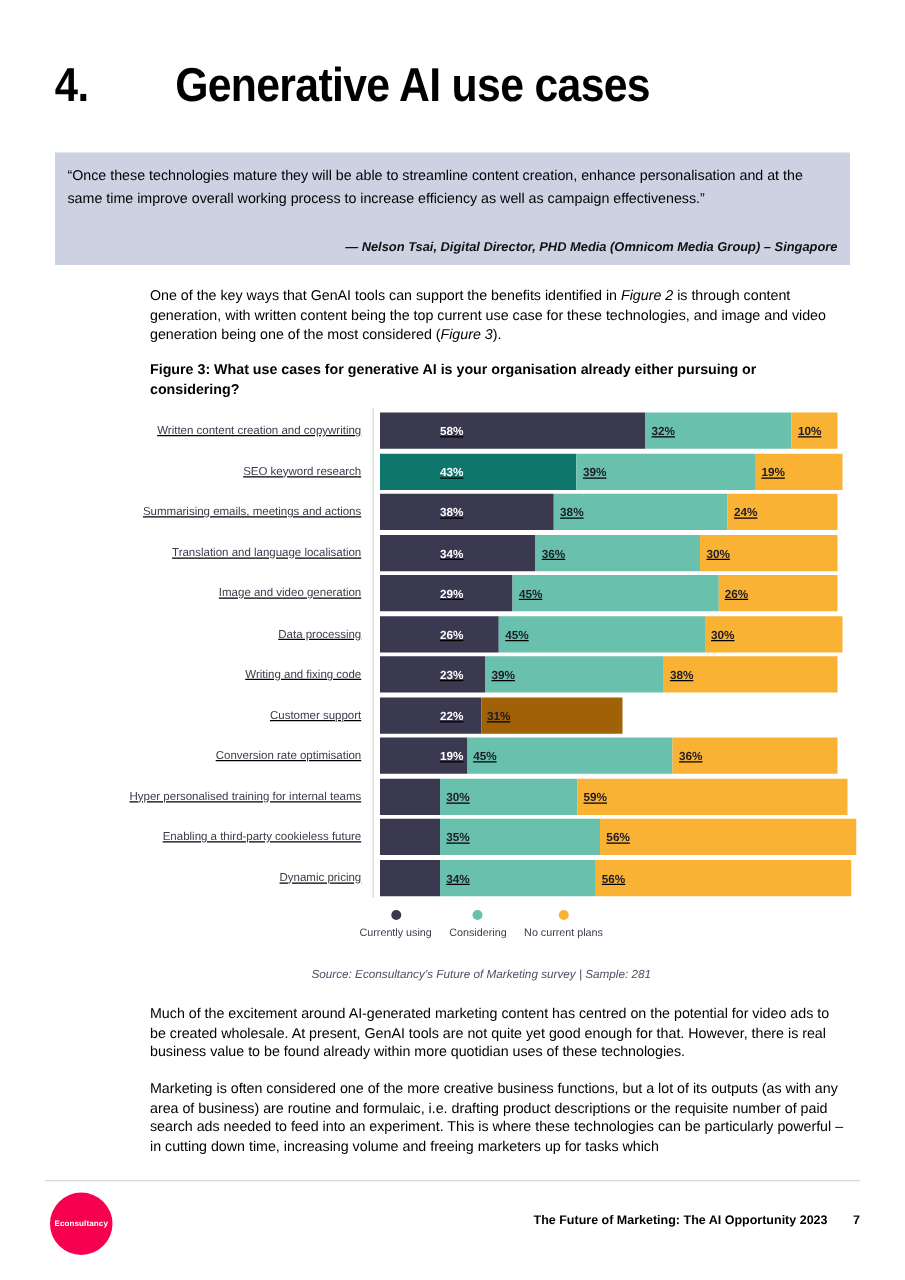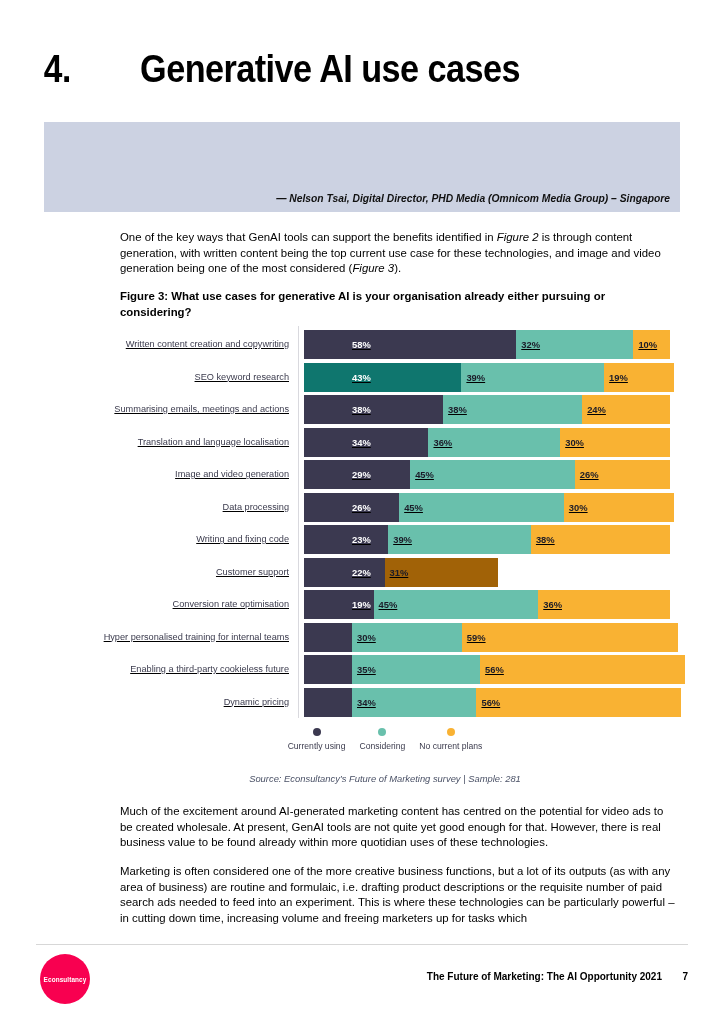--- a/index.html
+++ b/index.html
@@ -243,20 +243,21 @@
 <body>
 
 <div class="page">
 
   <div class="title-row">
     <span class="title-num">4.</span>
     <span class="title-text">Generative AI use cases</span>
   </div>
 
   <div class="quote-box">
+    <div class="quote-text">“Once these technologies mature they will be able to streamline content creation, enhance personalisation and at the same time improve overall working process to increase efficiency as well as campaign effectiveness.”</div>
     <div class="quote-attr">— Nelson Tsai, Digital Director, PHD Media (Omnicom Media Group) – Singapore</div>
   </div>
 
   <div class="body-col" style="top:230px;">
     <p class="para" style="margin:0;"><span>One of the key ways that GenAI tools can support the benefits identified in </span><em>Figure 2</em><span> is through content generation, with written content being the top current use case for these technologies, and image and video generation being one of the most considered (</span><em>Figure 3</em><span>).</span></p>
   </div>
 
   <div class="body-col" style="top:289px;">
     <p class="fig-caption" style="margin:0;">Figure 3: What use cases for generative AI is your organisation already either pursuing or considering?</p>
   </div>
@@ -382,16 +383,16 @@
     <p class="para" style="margin:0;">Much of the excitement around AI-generated marketing content has centred on the potential for video ads to be created wholesale. At present, GenAI tools are not quite yet good enough for that. However, there is real business value to be found already within more quotidian uses of these technologies.</p>
   </div>
   <div class="body-col" style="top:864px;">
     <p class="para" style="margin:0;">Marketing is often considered one of the more creative business functions, but a lot of its outputs (as with any area of business) are routine and formulaic, i.e. drafting product descriptions or the requisite number of paid search ads needed to feed into an experiment. This is where these technologies can be particularly powerful – in cutting down time, increasing volume and freeing marketers up for tasks which</p>
   </div>
 
   <div class="footer-rule"></div>
   <div class="logo">
     <span class="logo-text">Econsultancy</span>
   </div>
-  <div class="footer-title">The Future of Marketing: The AI Opportunity 2021</div>
+  <div class="footer-title">The Future of Marketing: The AI Opportunity 2023</div>
   <div class="footer-page">7</div>
 
 </div>
 
 </body></html>

